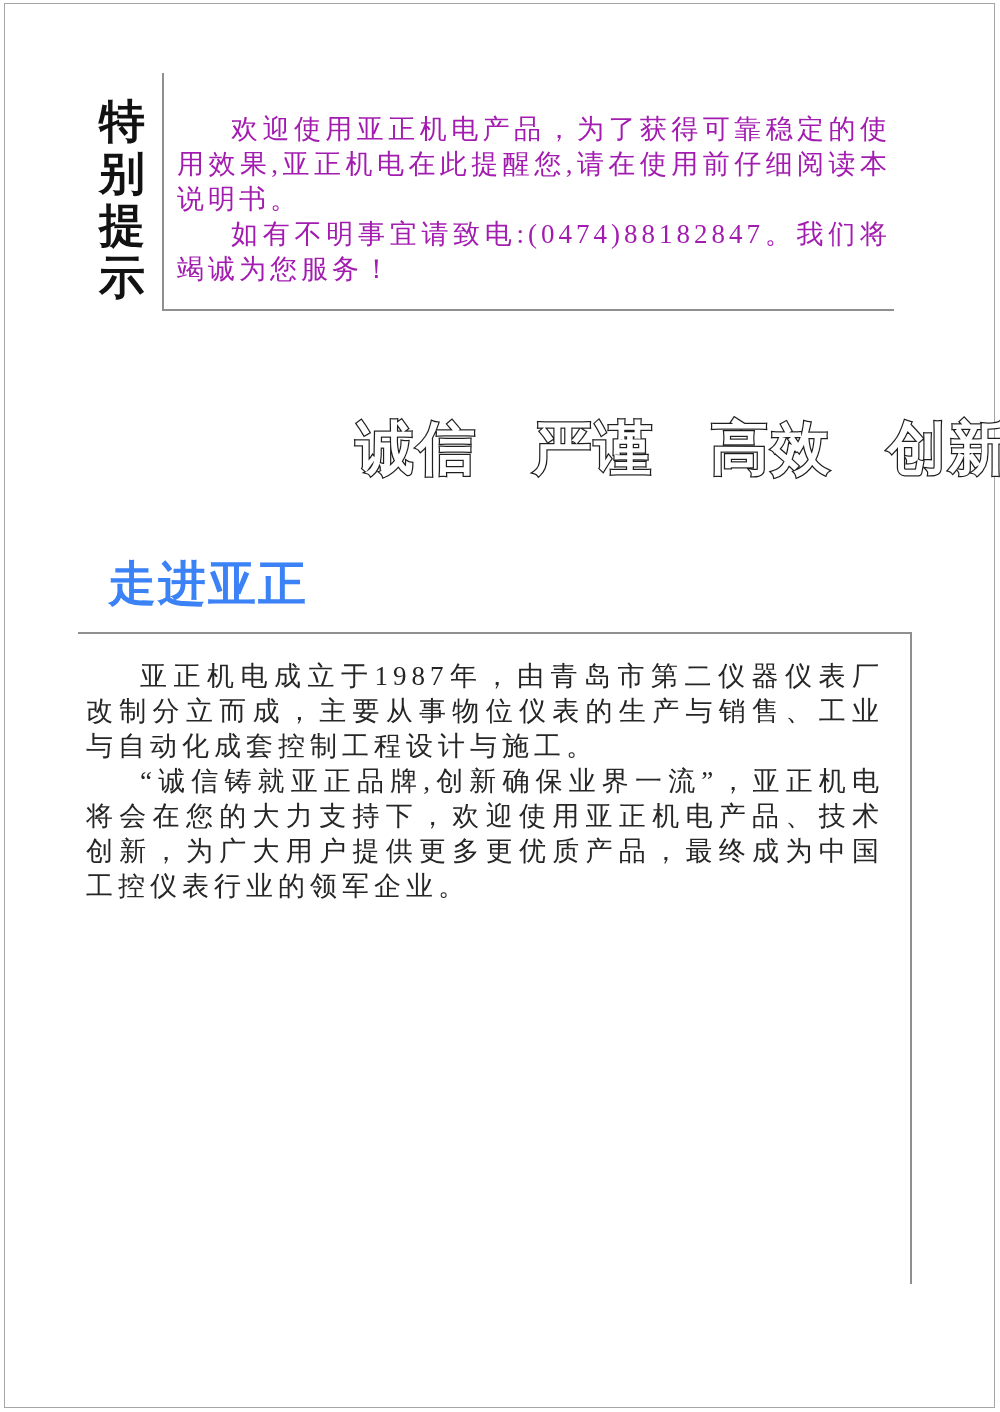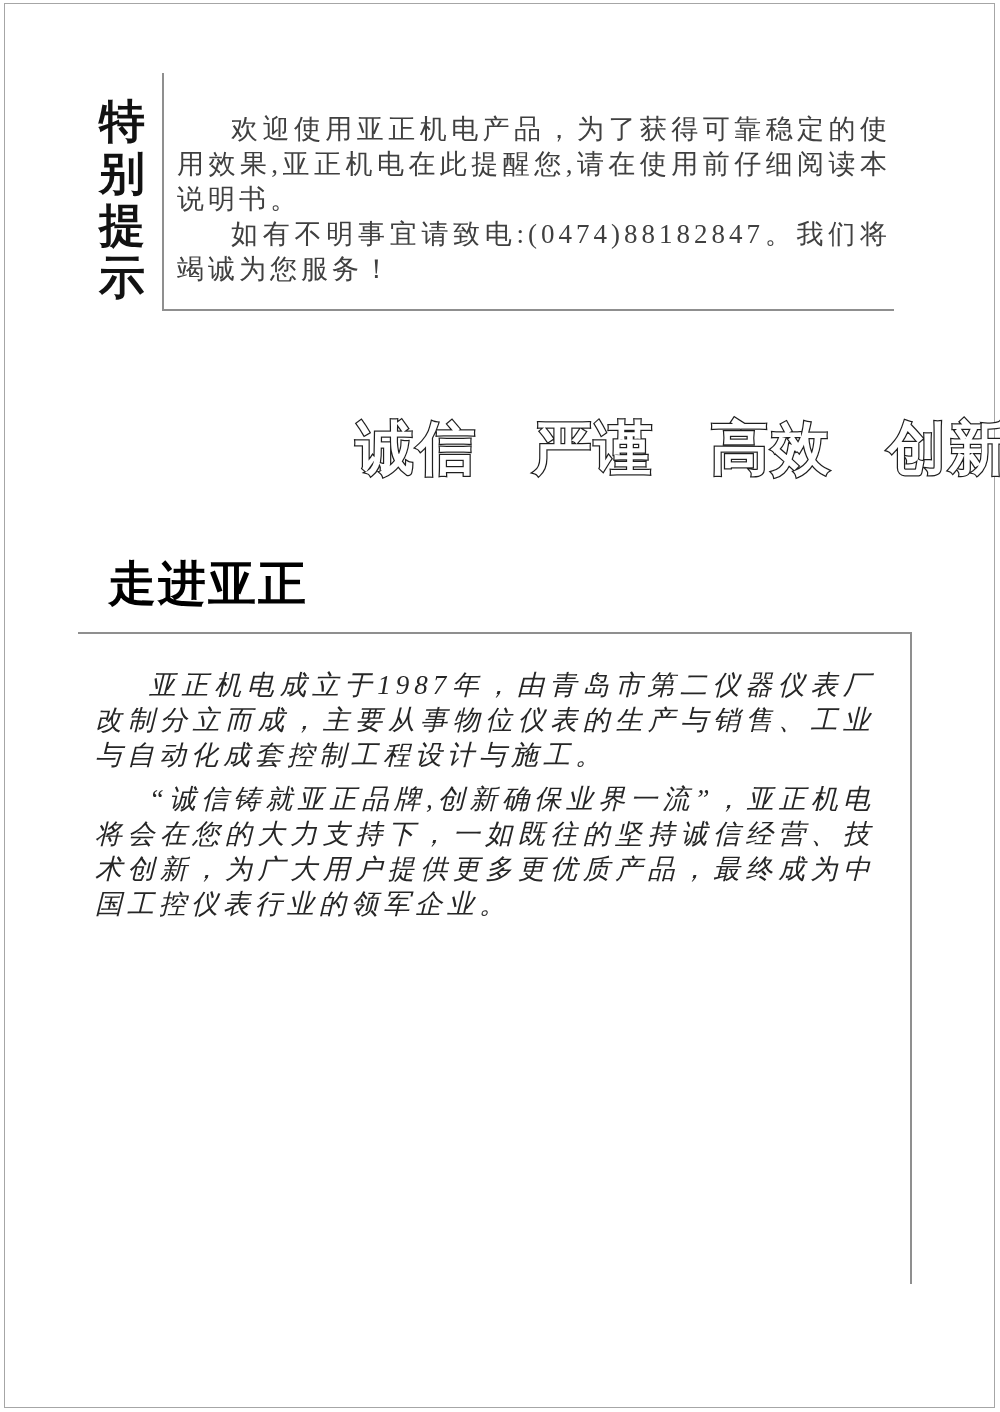--- a/index.html
+++ b/index.html
@@ -44,21 +44,21 @@
     background: #8f8f8f;
   }
   .notice-text {
     position: absolute;
     left: 177px; top: 112px;
     width: 714px;
     font-size: 27px;
     line-height: 35px;
     letter-spacing: 4px;
     text-align: justify;
-    color: #404040;
+    color: #a21caf;
   }
   .notice-text p { margin: 0; text-indent: 2em; }
   
   .slogan {
     position: absolute;
     left: 356px; top: 410px;
     white-space: nowrap;
     font-family: "DejaVu Sans", "Liberation Sans", sans-serif;
     font-weight: 800;
     font-size: 58px;
@@ -71,21 +71,21 @@
   .slogan .word { margin-right: 32px; }
   .slogan .word:last-child { margin-right: 0; }
   
   .section-title {
     position: absolute;
     left: 108px; top: 552px;
     font-family: "DejaVu Sans", "Liberation Sans", sans-serif;
     font-weight: 900;
     font-size: 48px;
     letter-spacing: 2px;
-    color: #000000;
+    color: #3b82f6;
   }
   
   .box-top-rule {
     position: absolute;
     left: 78px; top: 632px;
     width: 834px; height: 2px;
     background: #8f8f8f;
   }
   .box-right-rule {
     position: absolute;
@@ -96,21 +96,21 @@
   .about-text {
     position: absolute;
     left: 86px; top: 659px;
     width: 798px;
     font-size: 27px;
     line-height: 35px;
     letter-spacing: 5px;
     text-align: justify;
     color: #262626;
   }
-  .about-text p { margin: 9px; text-indent: 2em; font-style: italic; }
+  .about-text p { margin: 0; text-indent: 2em; }
 </style>
 </head>
 <body>
 
 <div class="page">
   <div class="page-border"></div>
 
   <div class="notice-label">
     <div>特</div>
     <div>别</div>
@@ -130,15 +130,15 @@
     <span class="word">高效</span>
     <span class="word">创新</span>
   </div>
 
   <div class="section-title">走进亚正</div>
 
   <div class="box-top-rule"></div>
   <div class="box-right-rule"></div>
   <div class="about-text">
     <p>亚正机电成立于1987年，由青岛市第二仪器仪表厂改制分立而成，主要从事物位仪表的生产与销售、工业与自动化成套控制工程设计与施工。</p>
-    <p>“诚信铸就亚正品牌,创新确保业界一流”，亚正机电将会在您的大力支持下，一如既往的坚持诚信经营、技术创新，为广大用户提供更多更优质产品，最终成为中国工控仪表行业的领军企业。</p>
+    <p>“诚信铸就亚正品牌,创新确保业界一流”，亚正机电将会在您的大力支持下，欢迎使用亚正机电产品、技术创新，为广大用户提供更多更优质产品，最终成为中国工控仪表行业的领军企业。</p>
   </div>
 </div>
 
 </body></html>

